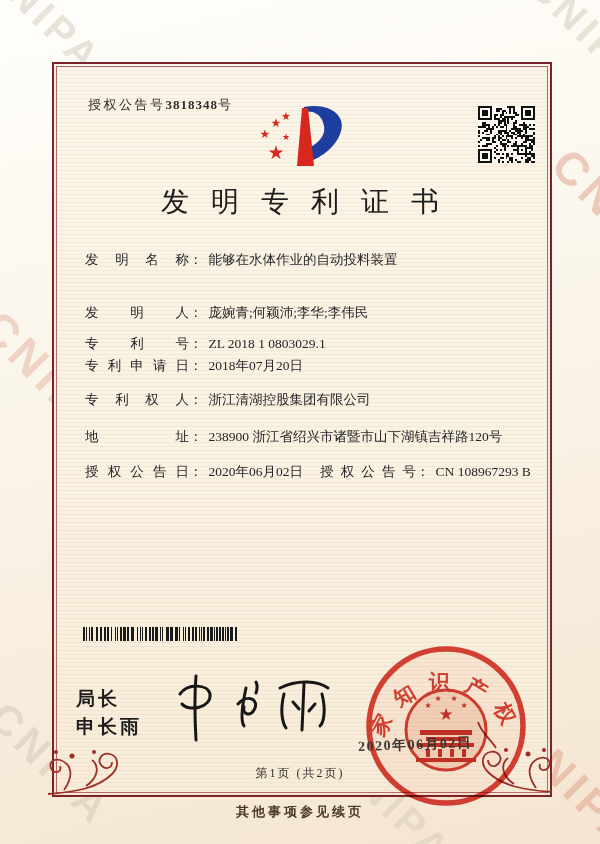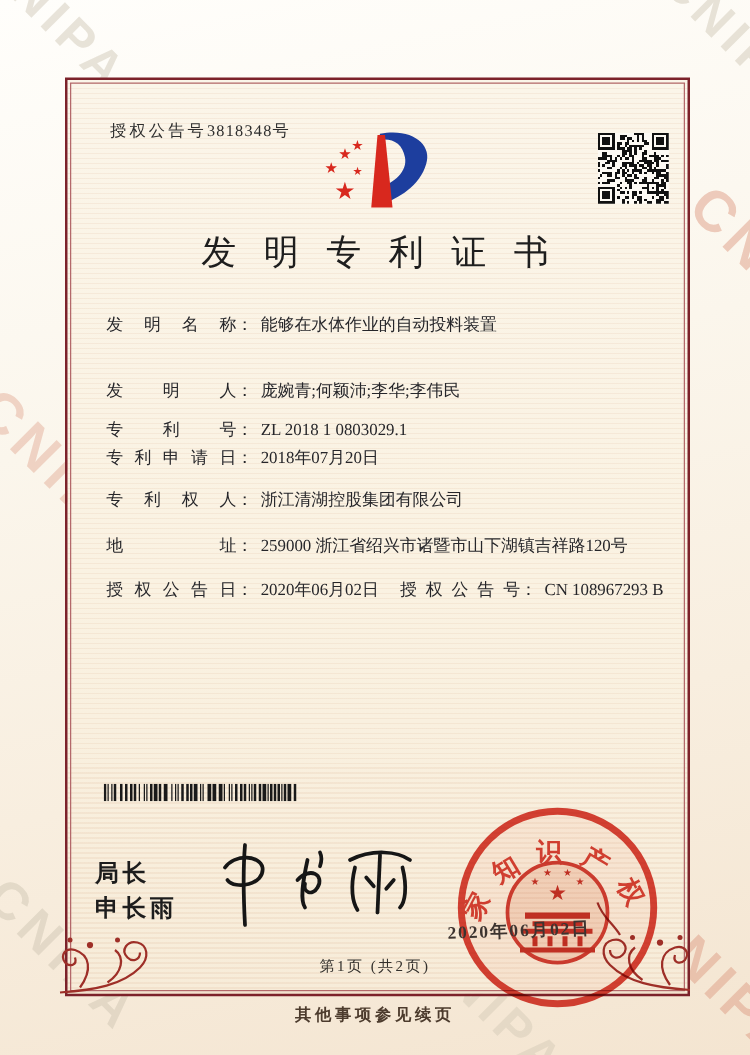--- a/index.html
+++ b/index.html
@@ -32,21 +32,21 @@
     background:
       repeating-linear-gradient(0deg, rgba(201,138,98,.10) 0 1px, rgba(0,0,0,0) 1px 4px),
       linear-gradient(180deg,#fbf5e9 0%,#faf2e2 55%,#f7ecd9 100%);
   }
   .frame-inner { position:absolute; inset:2px; border:1px solid #b3686a; }
   
   .cert-no {
     position:absolute; z-index:2; left:88px; top:96px;
     font-size:13px; color:#2e2e2e; letter-spacing:2.5px;
   }
-  .cert-no .num { letter-spacing:1px; }
+  .cert-no .num { letter-spacing:1px;font-weight:bold; }
   .logo { position:absolute; z-index:2; left:256px; top:102px; }
   .qr   { position:absolute; z-index:2; left:478px; top:106px; width:57px; height:57px; }
   .title {
     position:absolute; z-index:2; left:0; top:183px; width:100%;
     text-align:center; font-size:28px; color:#1e1e1e;
     letter-spacing:22px; text-indent:22px; font-weight:500;
   }
   
   .row { position:absolute; z-index:2; left:85px; font-size:13.5px; color:#26262a; white-space:nowrap; }
   .flabel {
@@ -446,21 +446,21 @@
   <div class="row r3">
     <span class="flabel">专利号</span><span class="colon">：</span><span>ZL 2018 1 0803029.1</span>
   </div>
   <div class="row r4">
     <span class="flabel">专利申请日</span><span class="colon">：</span><span>2018年07月20日</span>
   </div>
   <div class="row r5">
     <span class="flabel">专利权人</span><span class="colon">：</span><span>浙江清湖控股集团有限公司</span>
   </div>
   <div class="row r6">
-    <span class="flabel">地址</span><span class="colon">：</span><span>259000 浙江省绍兴市诸暨市山下湖镇吉祥路120号</span>
+    <span class="flabel">地址</span><span class="colon">：</span><span>238900 浙江省绍兴市诸暨市山下湖镇吉祥路120号</span>
   </div>
   <div class="row r7">
     <span class="flabel">授权公告日</span><span class="colon">：</span><span>2020年06月02日</span>
     <span class="grant-no">
       <span class="flabel">授权公告号</span><span class="colon">：</span><span>CN 108967293 B</span>
     </span>
   </div>
 
 
   <div class="barcode">

